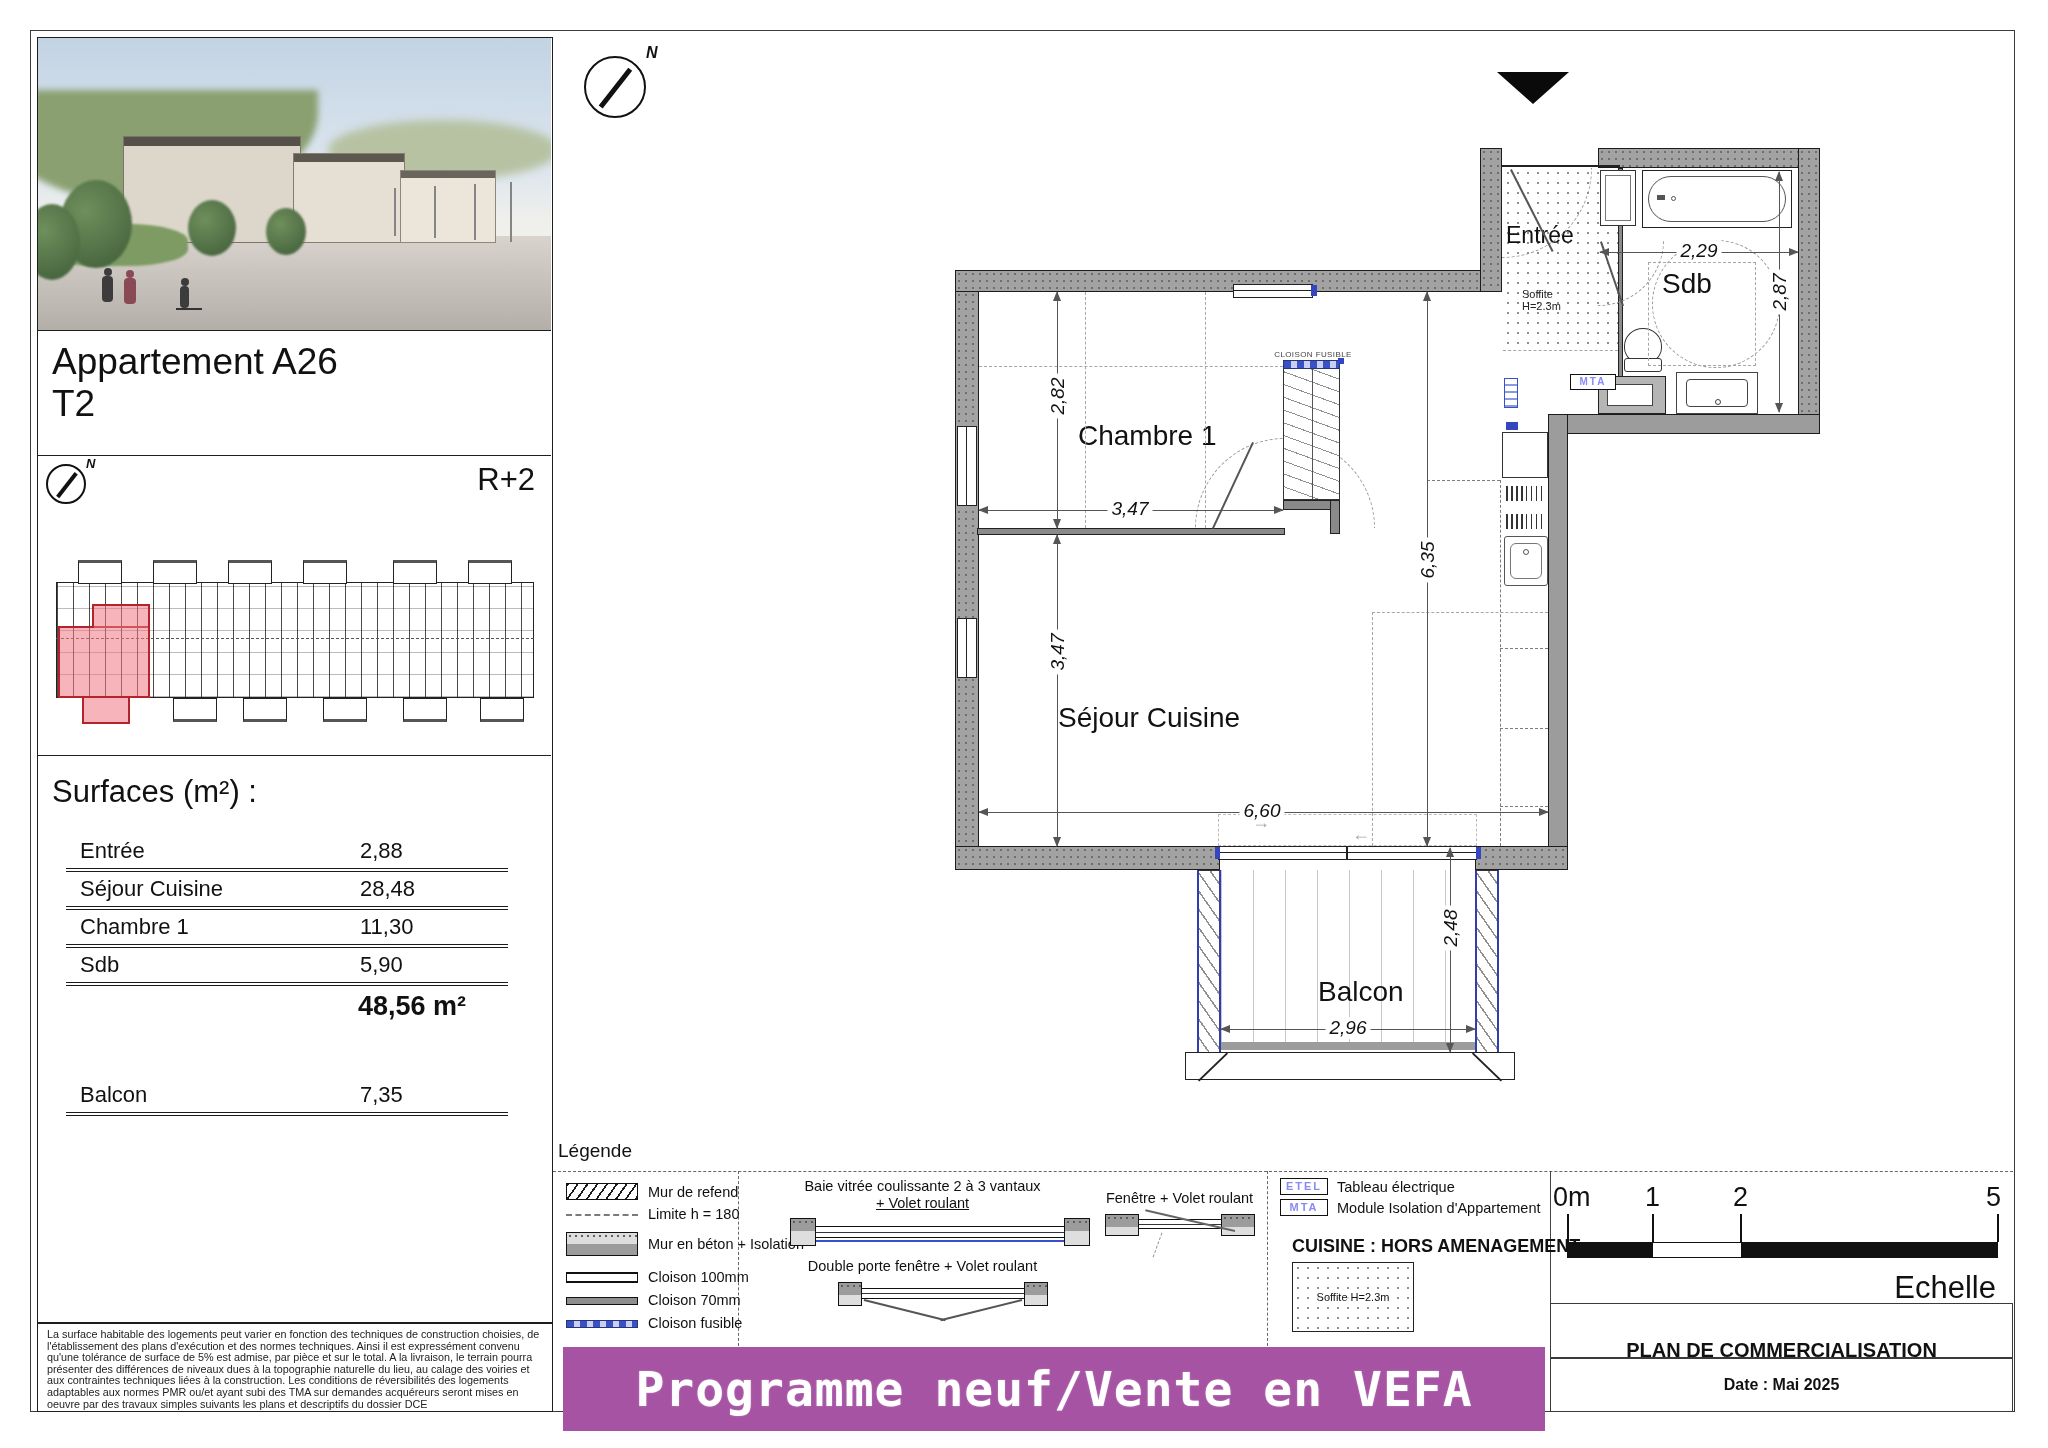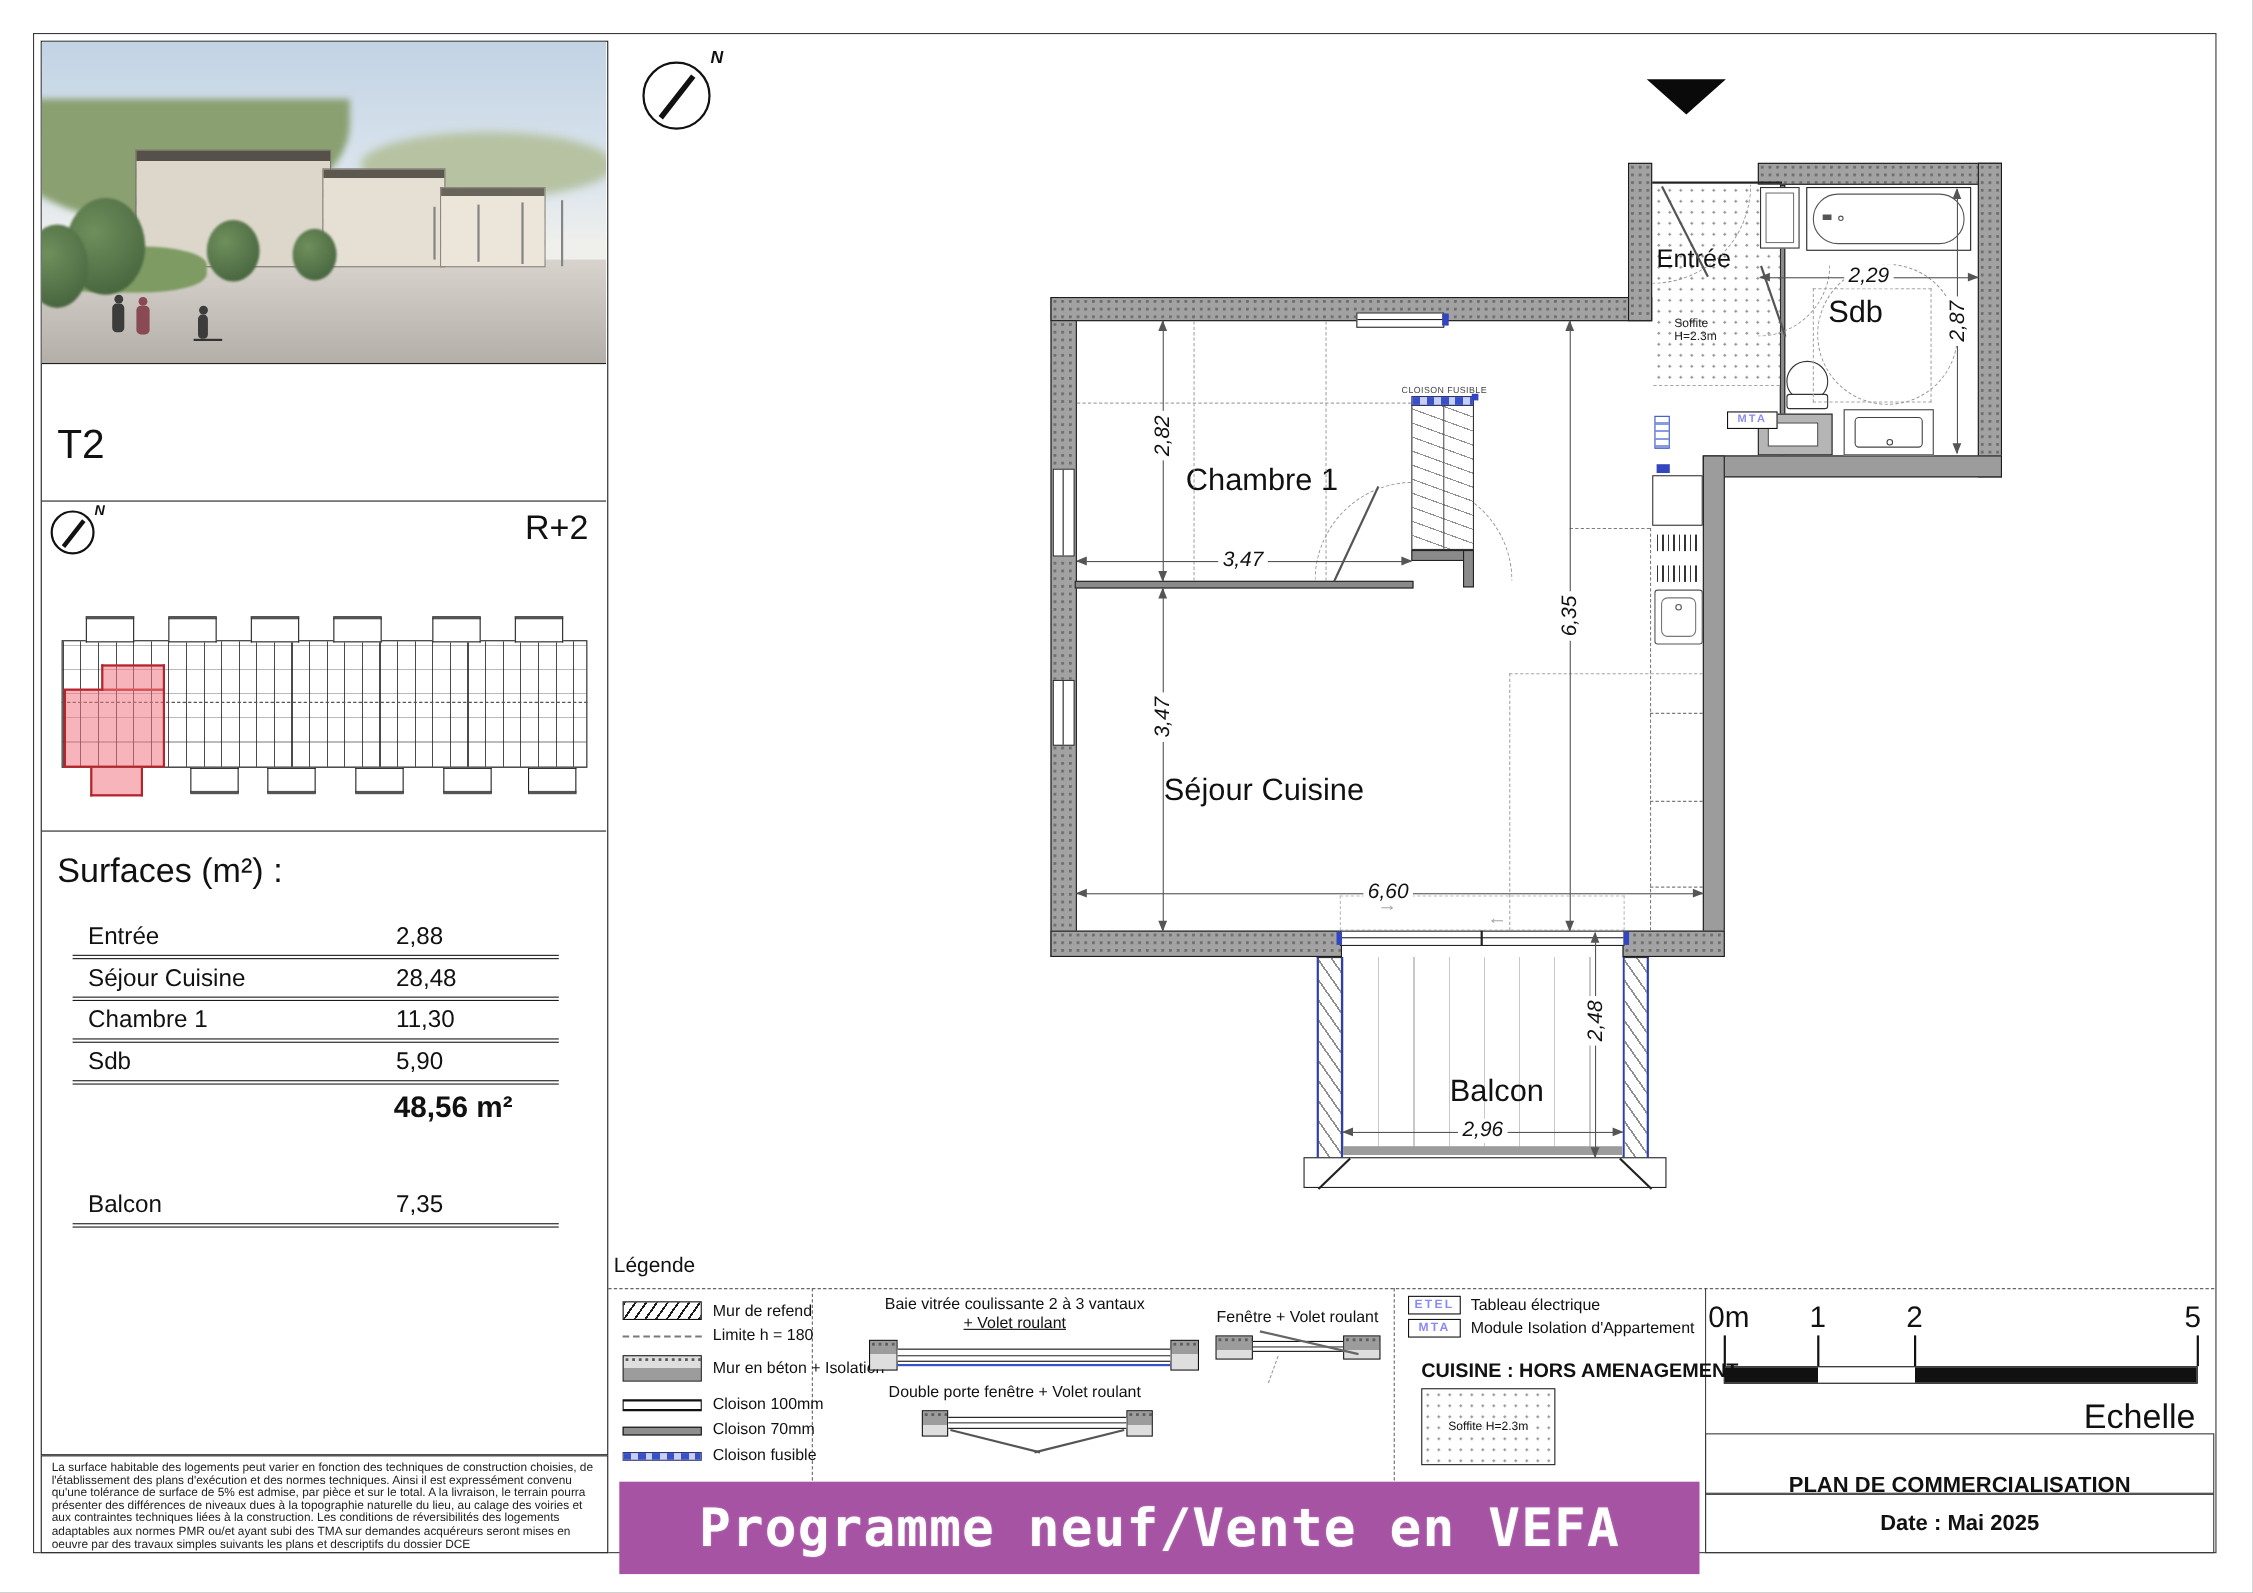--- a/index.html
+++ b/index.html
@@ -97,20 +97,21 @@
       <div class="pole" style="left:396px;top:148px;height:52px;"></div>
       <div class="pole" style="left:436px;top:146px;height:56px;"></div>
       <div class="pole" style="left:472px;top:144px;height:60px;"></div>
       <div class="person" style="left:64px;top:238px;width:11px;height:26px;"></div>
       <div class="person" style="left:86px;top:240px;width:12px;height:26px;background:#8a4a55;"></div>
       <div class="person" style="left:142px;top:248px;width:9px;height:22px;"></div>
       <div class="a" style="left:138px;top:270px;width:26px;height:2px;background:#333;"></div>
     </div>
 
     <div class="a" style="left:0;top:293px;width:513px;height:125px;border-bottom:1.7px solid #1e1e1e;">
+      <div class="a" style="left:14px;top:10px;font-size:37px;">Appartement A26</div>
       <div class="a" style="left:14px;top:52px;font-size:37px;">T2</div>
     </div>
 
     <div class="a" style="left:0;top:418px;width:513px;height:300px;border-bottom:1.7px solid #1e1e1e;">
       <div class="a" style="left:8px;top:8px;width:40px;height:40px;border:2px solid #111;border-radius:50%;">
         <div class="a" style="left:17px;top:4px;width:3.5px;height:30px;background:#111;transform:rotate(38deg);"></div>
       </div>
       <div class="a" style="left:48px;top:0px;font-style:italic;font-weight:bold;font-size:13px;">N</div>
       <div class="a" style="right:16px;top:6px;font-size:31px;">R+2</div>
 
@@ -367,18 +368,18 @@
   <div class="a" style="left:1652px;top:1214px;width:1.6px;height:28px;background:#111;"></div>
   <div class="a" style="left:1740px;top:1214px;width:1.6px;height:28px;background:#111;"></div>
   <div class="a" style="left:1997px;top:1214px;width:1.6px;height:28px;background:#111;"></div>
   <div class="a" style="left:1567px;top:1242px;width:431px;height:16px;border:1px solid #111;background:linear-gradient(90deg,#111 0 85px,#fff 85px 173px,#111 173px 431px);"></div>
   <div class="a" style="left:1830px;top:1270px;width:166px;text-align:right;font-size:31px;">Echelle</div>
 
   <div class="a frame" style="left:1550px;top:1303px;width:463px;height:55px;display:flex;align-items:center;justify-content:center;">
     <span class="b" style="font-size:20px;margin-top:40px;">PLAN DE COMMERCIALISATION</span>
   </div>
   <div class="a frame" style="left:1550px;top:1358px;width:463px;height:54px;display:flex;align-items:center;justify-content:center;">
-    <span class="b" style="font-size:20px;">Date : Mai 2025</span>
+    <span class="b" style="font-size:16px;">Date : Mai 2025</span>
   </div>
 
   <div class="a banner" style="left:563px;top:1347px;width:982px;height:84px;z-index:5;">Programme neuf/Vente en VEFA</div>
 
 </div>
 
 </body></html>

